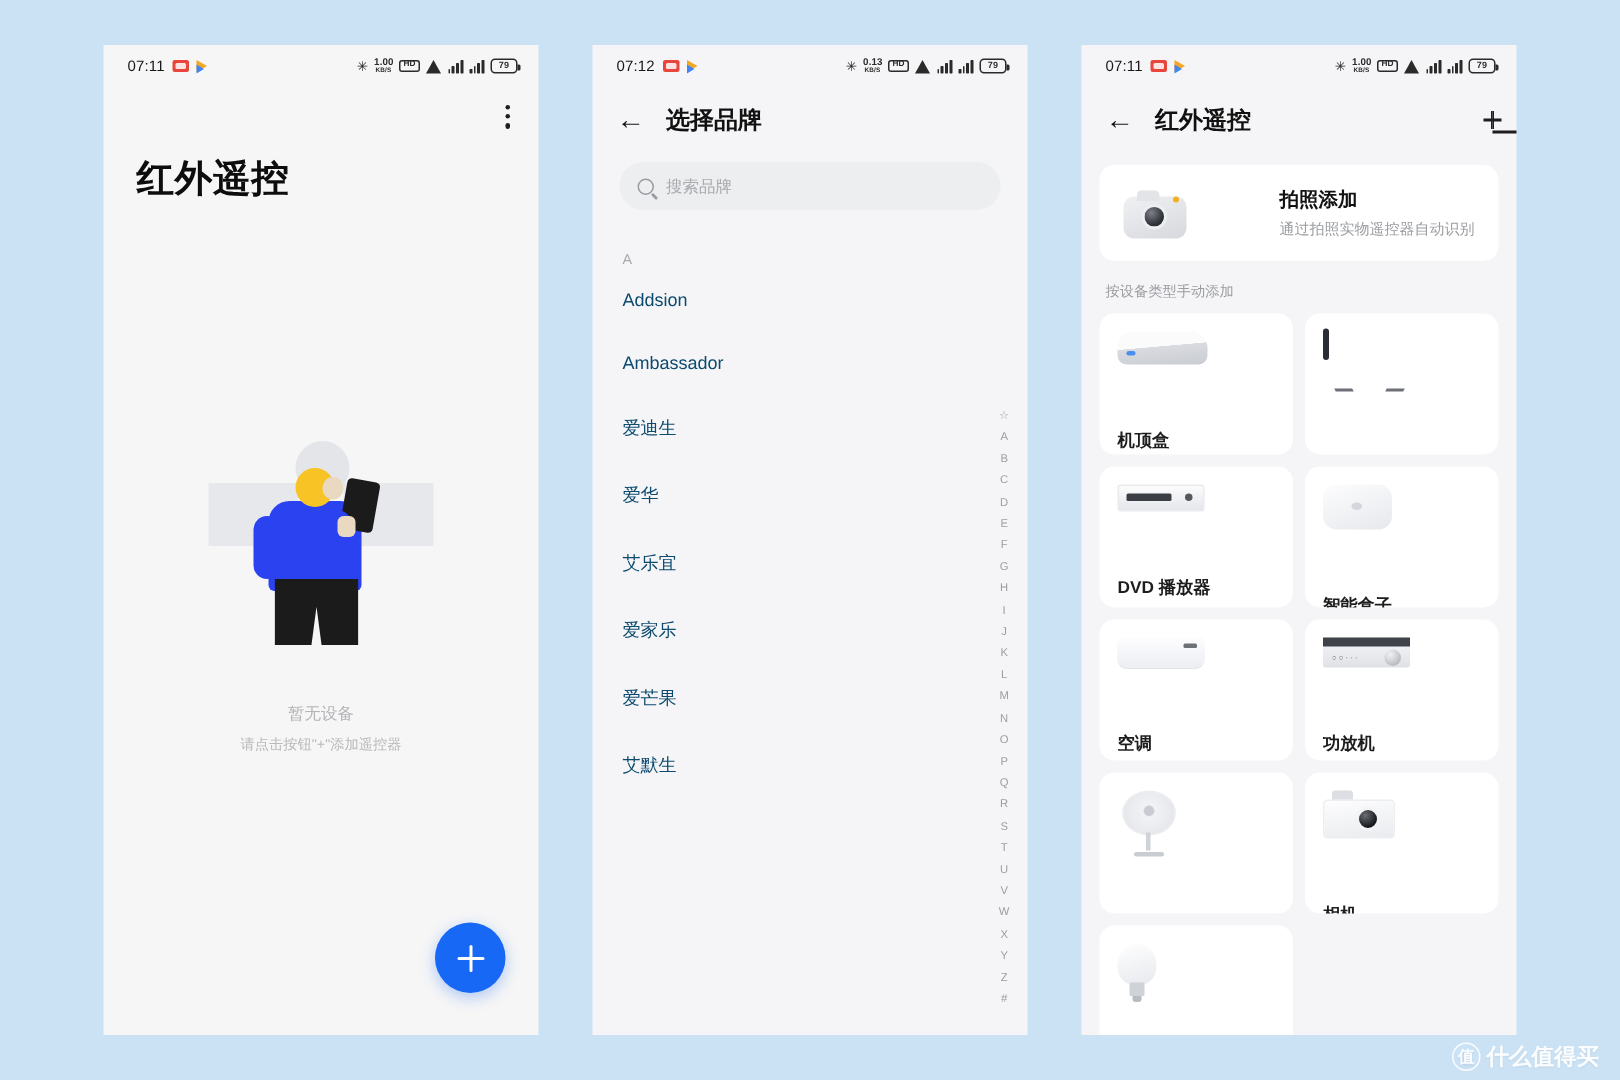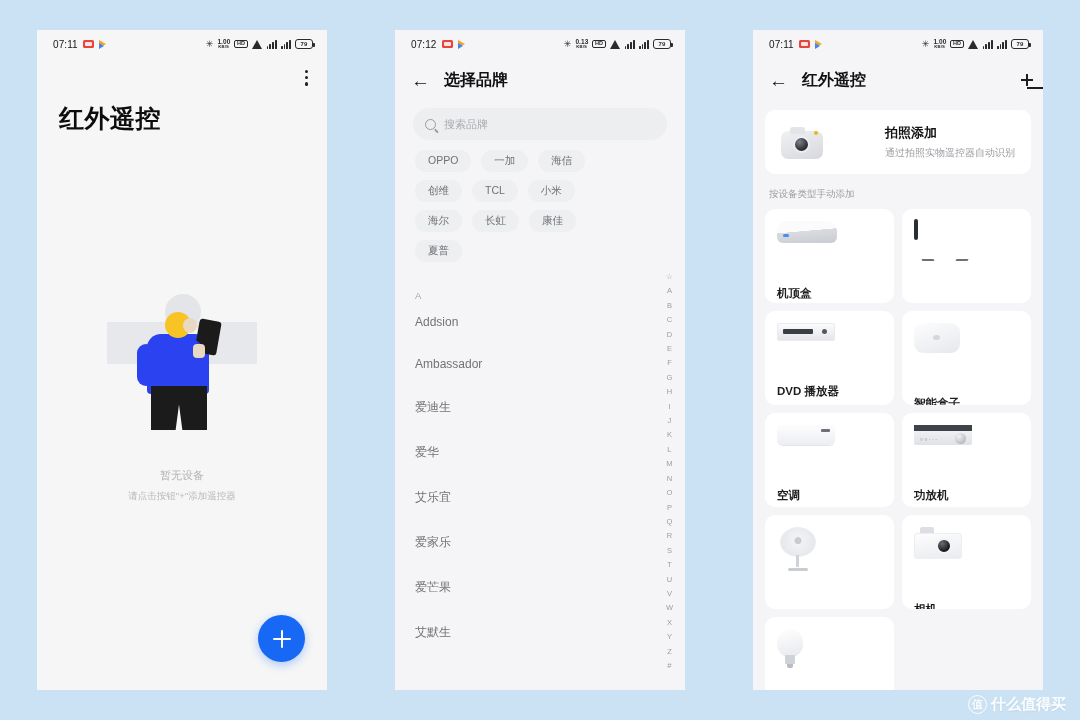--- a/index.html
+++ b/index.html
@@ -8,21 +8,21 @@
     background: #cbe2f5;
     font-family: "Liberation Sans", "DejaVu Sans", sans-serif;
     overflow: hidden;
   }
   .stage {
     position: relative;
     width: 1080px; height: 720px;
     display: flex;
     justify-content: center;
     align-items: flex-start;
-    gap: 68px;
+    gap: 36px;
     padding-top: 30px;
   }
 
   
   .phone {
     position: relative;
     width: 290px; height: 660px;
     background: #f6f6f6;
     overflow: hidden;
     flex: 0 0 auto;
@@ -190,21 +190,21 @@
   .search-ph { font-size: 11px; color:#a9abaf; }
   .sec-label { font-size:11px; color:#2b2b2b; font-weight:500; padding: 18px 0 0 20px; }
   .chips { display:flex; flex-wrap:wrap; gap:8px 10px; padding: 10px 18px 0 20px; max-width: 250px; }
   .chip {
     background:#eeeff1; color:#6f7175; font-size:10.5px;
     padding:4px 13px; border-radius:11px; cursor:pointer; white-space:nowrap;
   }
   .brandlist { margin-top: 28px; }
   .brand-sec { font-size:9.5px; color:#a6a8ac; padding: 0 0 0 20px; }
   .brand-item {
-    font-size: 12px; color:#737373; padding: 14px 0 14px 20px; cursor:pointer;
+    font-size: 12px; color:#0c4a6e; padding: 14px 0 14px 20px; cursor:pointer;
   }
   .alpha-index {
     position:absolute; right: 12px; top: 240px;
     display:flex; flex-direction:column; align-items:center;
     font-size: 7.5px; color:#9b9da1; line-height: 14.4px; cursor:pointer;
   }
 
   
   .p3-body { padding: 0 12px; }
   .photo-card {
@@ -405,32 +405,20 @@
     <div class="navbar">
       <span class="back-arrow">←</span>
       <span class="nav-title">选择品牌</span>
     </div>
 
     <div class="searchbar">
       <span class="mag"></span>
       <span class="search-ph">搜索品牌</span>
     </div>
 
-    <div class="chips">
-      <span class="chip">OPPO</span>
-      <span class="chip">一加</span>
-      <span class="chip">海信</span>
-      <span class="chip">创维</span>
-      <span class="chip">TCL</span>
-      <span class="chip">小米</span>
-      <span class="chip">海尔</span>
-      <span class="chip">长虹</span>
-      <span class="chip">康佳</span>
-      <span class="chip">夏普</span>
-    </div>
 
     <div class="brandlist">
       <div class="brand-sec">A</div>
       <div class="brand-item">Addsion</div>
       <div class="brand-item">Ambassador</div>
       <div class="brand-item">爱迪生</div>
       <div class="brand-item">爱华</div>
       <div class="brand-item">艾乐宜</div>
       <div class="brand-item">爱家乐</div>
       <div class="brand-item">爱芒果</div>

